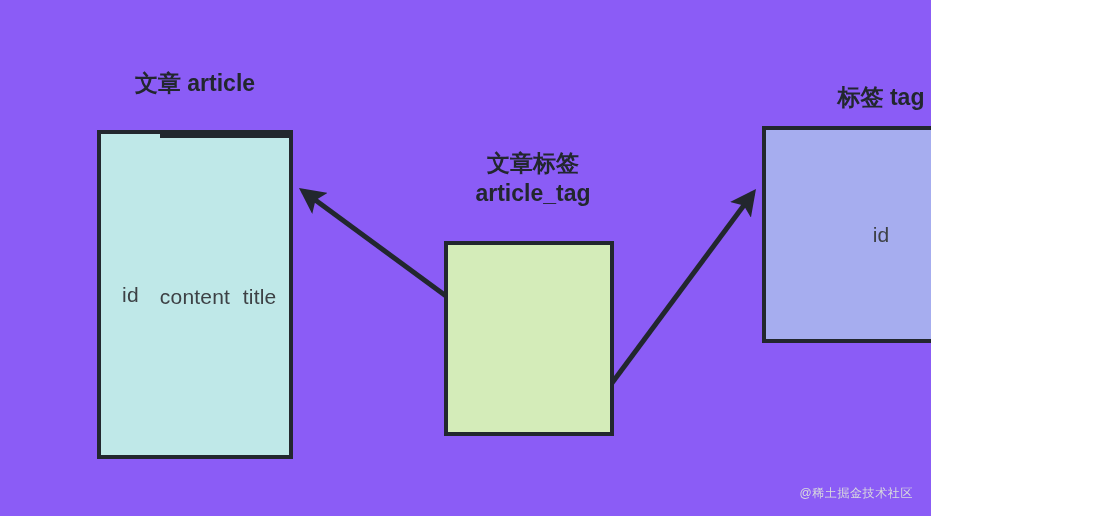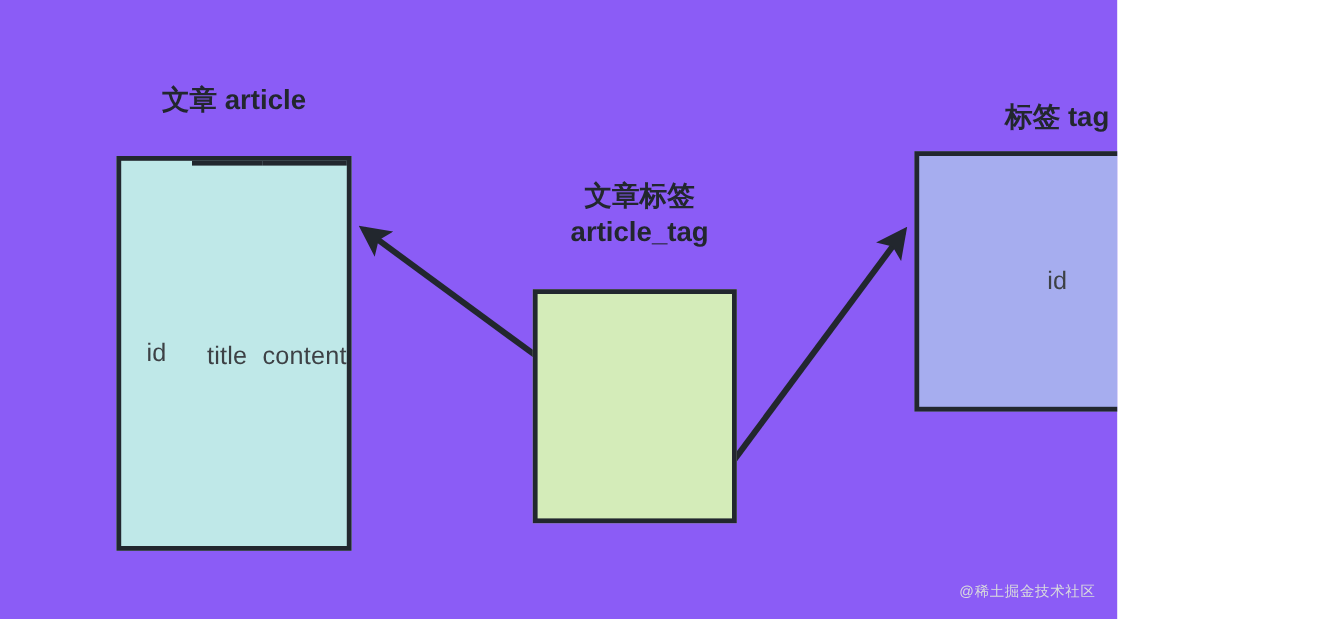--- a/index.html
+++ b/index.html
@@ -127,22 +127,22 @@
         <path d="M0,0 L5.2,2.6 L0,5.2 L1.1,2.6 z" fill="#22272e"></path>
       </marker>
     </defs>
     <line x1="446" y1="296" x2="303" y2="191" stroke="#22272e" stroke-width="5" marker-end="url(#arrowhead)"></line>
     <line x1="612" y1="383" x2="753" y2="193" stroke="#22272e" stroke-width="5" marker-end="url(#arrowhead)"></line>
   </svg>
 
   <div class="caption" id="caption-article">文章 article</div>
   <div class="entity" id="entity-article">
     <div class="row">id</div>
+    <div class="row">content</div>
     <div class="row">title</div>
-    <div class="row">content</div>
   </div>
 
   <div class="caption" id="caption-article-tag">文章标签
 article_tag</div>
   <div class="entity" id="entity-article-tag">
   </div>
 
   <div class="caption" id="caption-tag">标签 tag</div>
   <div class="entity" id="entity-tag">
     <div class="row">id</div>

